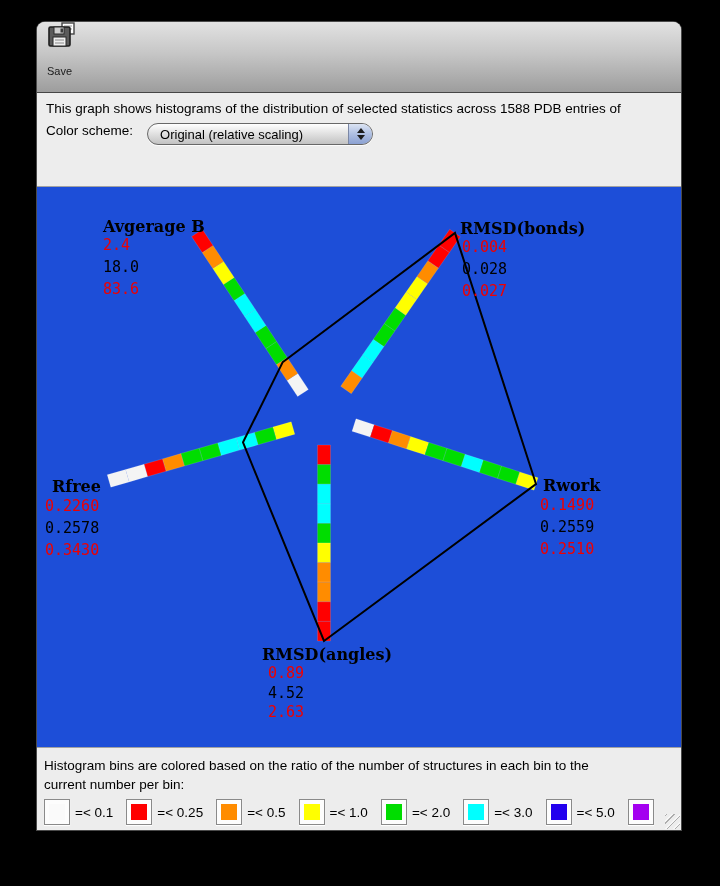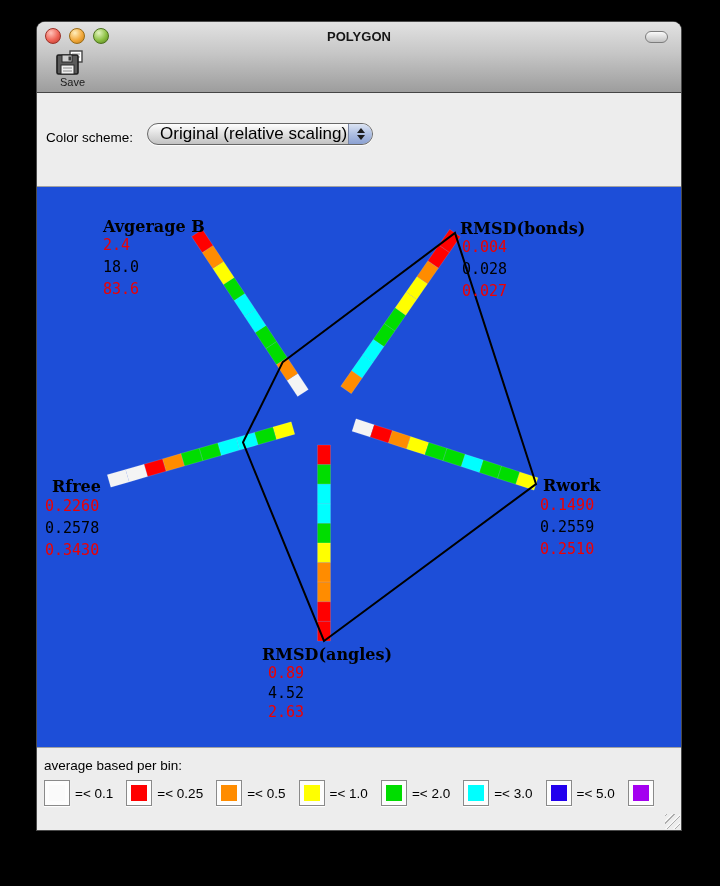--- a/index.html
+++ b/index.html
@@ -27,36 +27,36 @@
   .title {
     position:absolute; left:0; right:0; top:7px; text-align:center;
     font-size:13px; font-weight:bold; color:#161616;
   }
   .pill {
     position:absolute; right:13px; top:9px; width:21px; height:10px;
     border:1px solid #7d7d7d; border-radius:6px;
     background:linear-gradient(#fafafa,#c2c2c2);
   }
   .toolbar { height:42px; display:flex; align-items:flex-start; padding-left:10px; box-sizing:border-box; }
-  .save-btn { display:flex; flex-direction:column; align-items:flex-end; width:38px; cursor:default; }
+  .save-btn { display:flex; flex-direction:column; align-items:flex-start; width:38px; cursor:default;gap:17px; }
   .save-btn .icon { width:30px; height:26px; }
   .save-btn .lbl { font-size:11px; color:#1a1a1a; margin-top:0px; }
 
   .content { position:absolute; top:71px; left:0; right:0; bottom:0; display:flex; flex-direction:column; background:#ededed; }
 
   .desc-section { height:94px; box-sizing:border-box; padding:7px 9px 0 9px; border-bottom:1px solid #a2a2a2; background:#ededed; }
   .desc-line { font-size:13.5px; line-height:18px; color:#000; white-space:pre; }
-  .scheme-row { display:flex; align-items:flex-end; margin-top:23px; }
+  .scheme-row { display:flex; align-items:flex-start; margin-top:5px; }
   .scheme-label { font-size:13.5px; color:#000; }
   .popup {
     margin-left:14px; width:226px; height:22px; box-sizing:border-box;
     border:1px solid #686868; border-radius:12px;
     background:linear-gradient(#ffffff,#e3e3e3 45%,#c2c2c2);
     display:flex; align-items:center; position:relative;
-    font-size:17px; color:#000; padding-left:12px;
+    font-size:13px; color:#000; padding-left:12px;
     box-shadow:0 1px 0 rgba(255,255,255,.8);
   }
   .popup-arrows {
     position:absolute; right:0px; top:0px; bottom:0px; width:23px;
     border-left:1px solid #7b87a5; border-radius:0 11px 11px 0;
     background:linear-gradient(#dbe3f3 0%, #aebfe2 50%, #8ba1d2 100%);
     display:flex; flex-direction:column; align-items:center; justify-content:center; gap:2px;
   }
   .tri-up    { width:0; height:0; border-left:4px solid transparent; border-right:4px solid transparent; border-bottom:5px solid #1c1c1c; }
   .tri-down  { width:0; height:0; border-left:4px solid transparent; border-right:4px solid transparent; border-top:5px solid #1c1c1c; }
@@ -78,49 +78,41 @@
   .resize-grip {
     position:absolute; right:1px; bottom:1px; width:15px; height:15px;
     background:repeating-linear-gradient(-45deg, rgba(0,0,0,0) 0 3px, #adadad 3px 4px, #f6f6f6 4px 5.5px);
   }
 </style>
 </head>
 <body>
 
 <div class="window">
   <div class="chrome">
-    <div class="titlebar">
-      <div class="lights">
-        <div class="light red"></div>
-        <div class="light yellow"></div>
-        <div class="light green"></div>
-      </div>
-      <div class="title">POLYGON</div>
-      <div class="pill"></div>
-    </div>
     <div class="toolbar">
       <div class="save-btn">
         <svg class="icon" viewBox="0 0 30 26">
           <rect x="15" y="1" width="12" height="11" fill="#ffffff" stroke="#444" stroke-width="1.4"></rect>
           <line x1="17" y1="4" x2="25" y2="4" stroke="#999" stroke-width="1"></line>
           <line x1="17" y1="7" x2="25" y2="7" stroke="#999" stroke-width="1"></line>
           <rect x="2" y="5" width="21" height="19" rx="1.5" fill="#5b5b5b" stroke="#1e1e1e" stroke-width="1.6"></rect>
           <rect x="7" y="5" width="10" height="7" fill="#cfcfcf" stroke="#2a2a2a" stroke-width="1"></rect>
           <rect x="13.5" y="6.5" width="2.5" height="4" fill="#3a3a3a"></rect>
           <rect x="6" y="15" width="13" height="9" fill="#efefef" stroke="#2a2a2a" stroke-width="1"></rect>
           <line x1="8" y1="18" x2="17" y2="18" stroke="#8a8a8a" stroke-width="1"></line>
           <line x1="8" y1="21" x2="17" y2="21" stroke="#8a8a8a" stroke-width="1"></line>
         </svg>
         <span class="lbl">Save</span>
       </div>
     </div>
   </div>
 
   <div class="content">
     <div class="desc-section">
+      <div class="desc-line">This graph shows histograms of the distribution of selected statistics across 1588 PDB entries of</div>
       <div class="scheme-row">
         <span class="scheme-label">Color scheme:</span>
         <div class="popup">
           <span>Original (relative scaling)</span>
           <div class="popup-arrows">
             <div class="tri-up"></div>
             <div class="tri-down"></div>
           </div>
         </div>
       </div>
@@ -216,21 +208,22 @@
           <g>
             <text x="15" y="305" font-family="DejaVu Serif, serif" font-size="16" font-weight="bold" fill="#000">Rfree</text>
             <text x="8" y="324" font-family="DejaVu Sans Mono, monospace" font-size="15" fill="#ee0000">0.2260</text>
             <text x="8" y="346" font-family="DejaVu Sans Mono, monospace" font-size="15" fill="#000000">0.2578</text>
             <text x="8" y="368" font-family="DejaVu Sans Mono, monospace" font-size="15" fill="#ee0000">0.3430</text>
           </g>
         </svg>
     </div>
 
     <div class="legend-section">
-      <div class="legend-line">average based per bin:</div>
+      <div class="legend-line">Histogram bins are colored based on the ratio of the number of structures in each bin to the</div>
+      <div class="legend-line">current number per bin:</div>
       <div class="legend-row" id="legend-row">
           <div class="bin-group">
             <div class="swatch">
               <span class="swatch-color" style="background: rgb(250, 250, 250);"></span>
             </div>
             <span class="bin-label">=&lt; 0.1</span>
           </div>
           <div class="bin-group">
             <div class="swatch">
               <span class="swatch-color" style="background: rgb(255, 0, 0);"></span>

